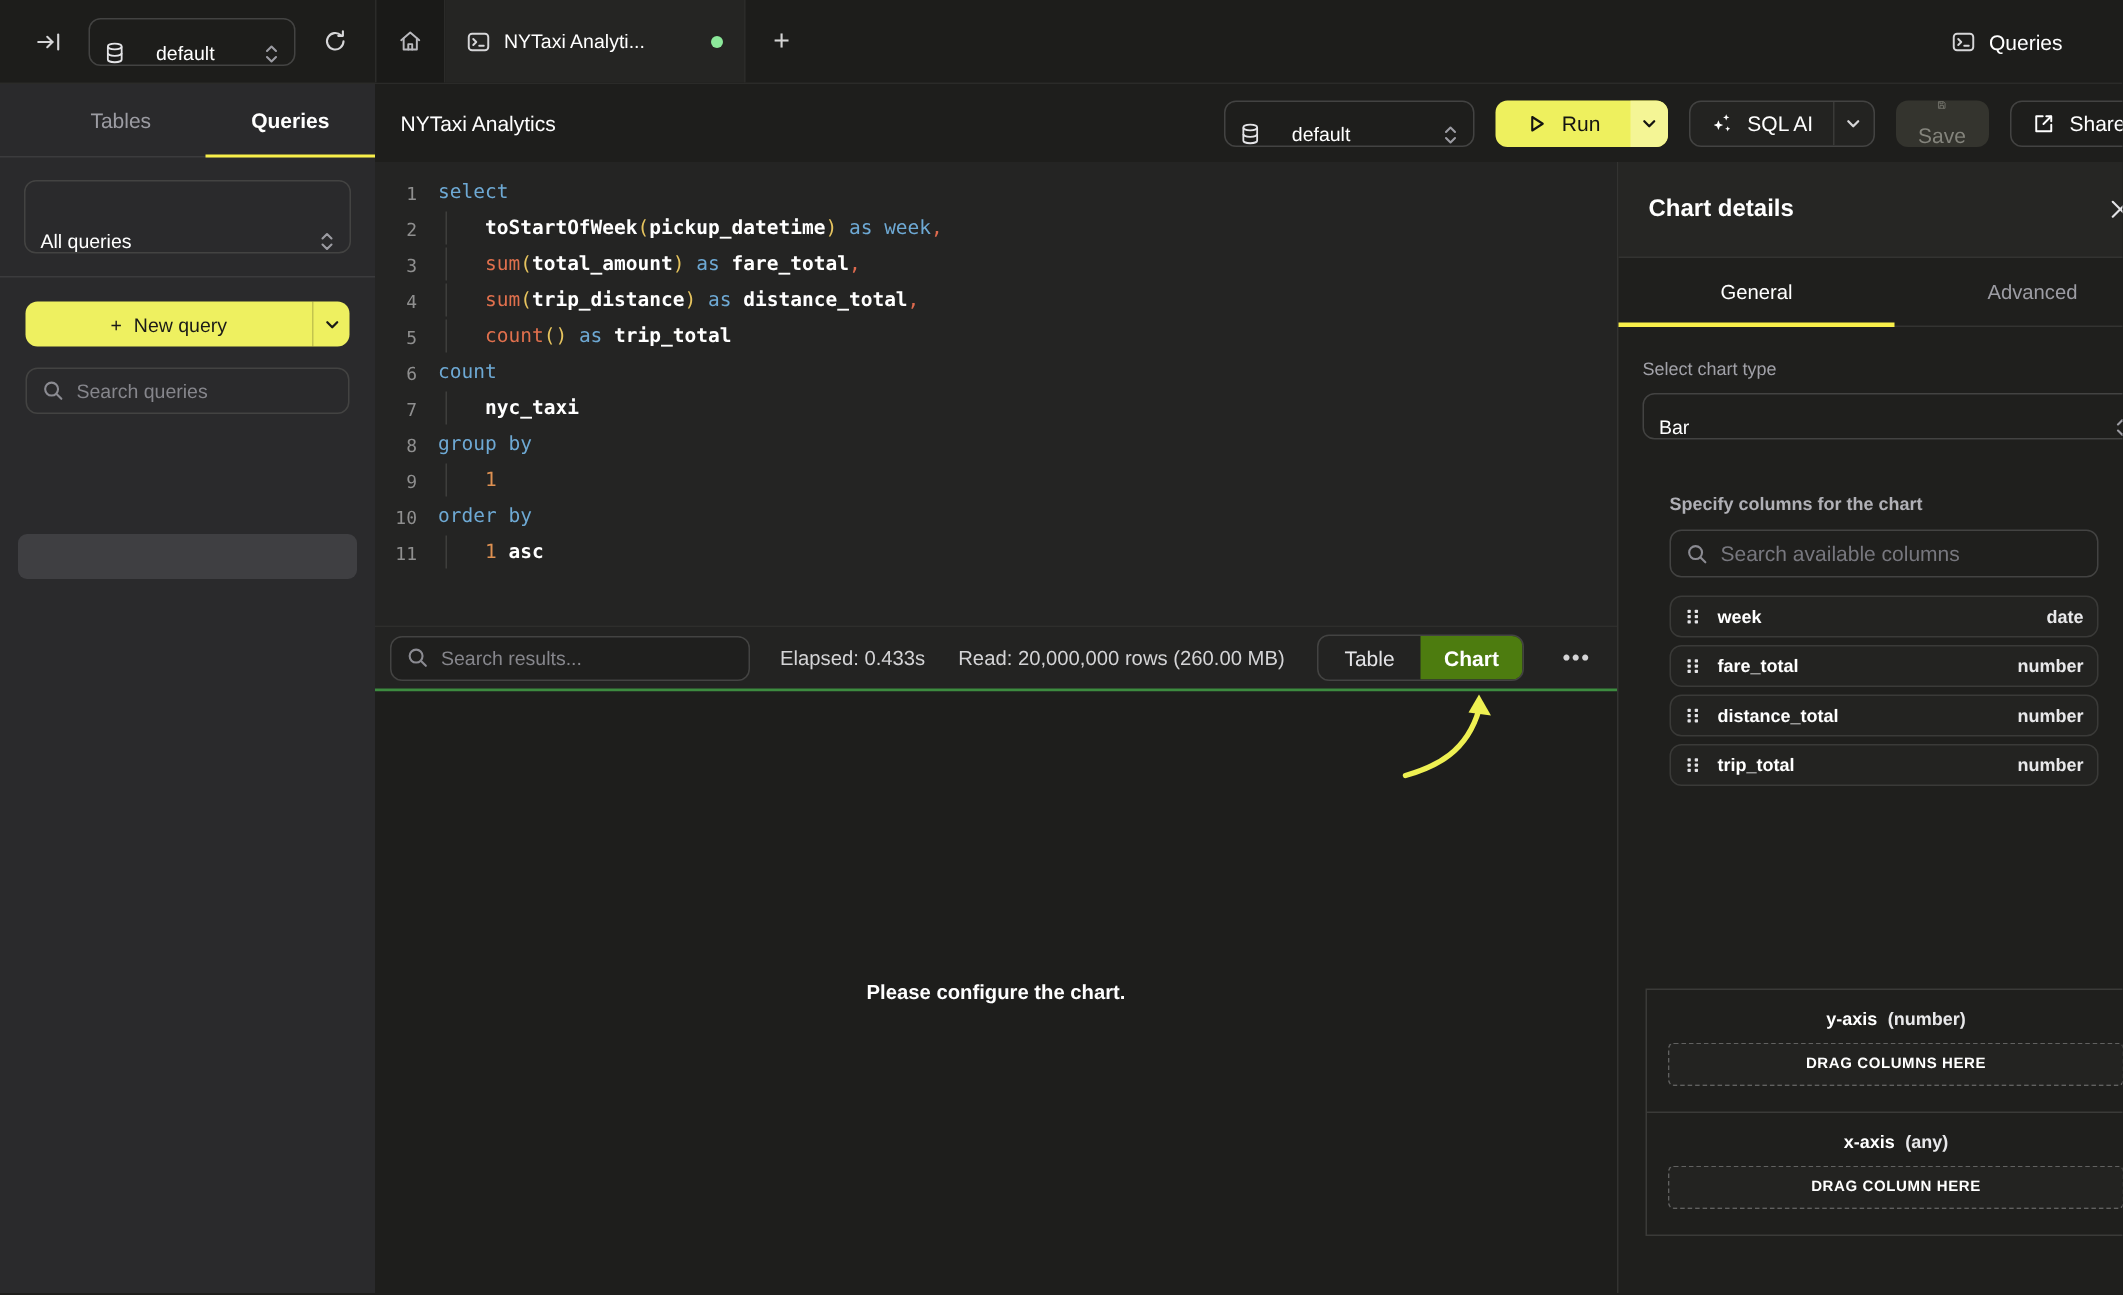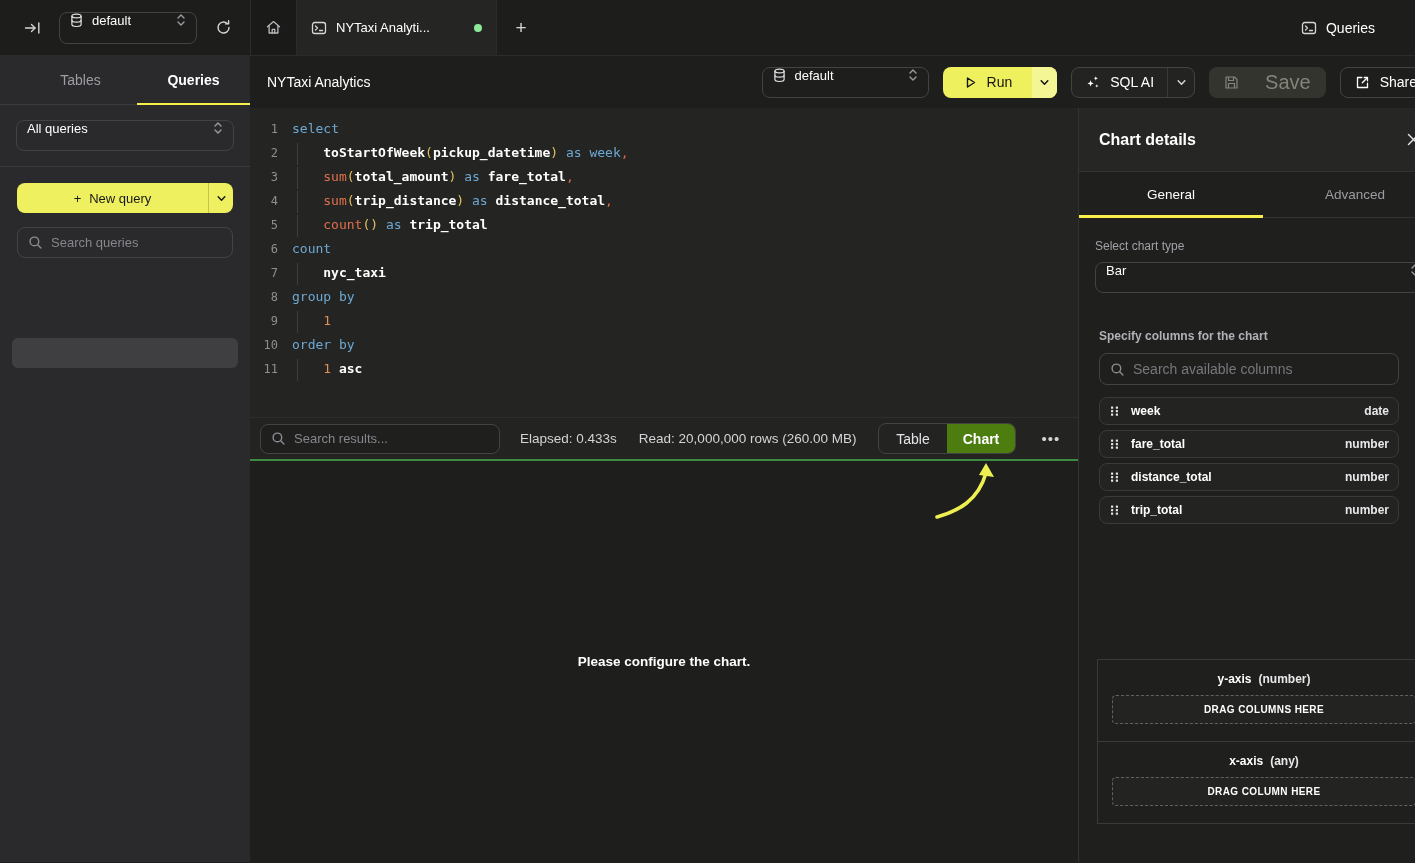--- a/index.html
+++ b/index.html
@@ -4,21 +4,21 @@
 <style>
   * { margin:0; padding:0; box-sizing:border-box; }
   html,body { width:1415px; height:863px; overflow:hidden; background:#1e1e1c;
     font-family:"Liberation Sans", sans-serif; color:#fff; }
   svg { display:block; }
 
   
   .topbar { height:56px; display:flex; align-items:stretch; background:#1d1d1b; border-bottom:1px solid #2b2b29; }
   .topbar-left { width:250px; display:flex; align-items:center; padding:0 16px 0 22px; gap:16px; }
   .icon-btn { background:none; border:none; cursor:pointer; display:flex; align-items:center; justify-content:center; padding:2px; }
-  .select-box { display:flex; align-items:flex-start; gap:9px; height:32px; padding:0 10px;
+  .select-box { display:flex; align-items:flex-end; gap:21px; height:32px; padding:0 10px;
     border:1px solid #434342; border-radius:8px; background:transparent; color:#fff; font-size:13px; cursor:pointer; }
   .select-box .grow { flex:1; text-align:left; }
   .topbar-left .select-box { flex:1; }
   .tab-strip { display:flex; align-items:stretch; }
   .tab-home { width:47px; display:flex; align-items:center; justify-content:center;
     border-left:1px solid #2b2b29; border-right:1px solid #2b2b29; cursor:pointer; background:#1a1a18; }
   .tab-query { width:200px; display:flex; align-items:center; gap:9px; padding:0 14px;
     background:#252523; border-right:1px solid #2b2b29; cursor:pointer; }
   .tab-query .tab-label { font-size:13px; color:#fff; flex:1; white-space:nowrap; overflow:hidden; }
   .dot { width:8px; height:8px; border-radius:50%; background:#8ce99a; }
@@ -30,21 +30,21 @@
   .app-row { display:flex; height:806px; }
 
   
   .sidebar { width:250px; background:#2a2a2c; display:flex; flex-direction:column; }
   .sidebar-tabs { height:49px; display:flex; border-bottom:1px solid #3b3b3d;padding-left:24px; }
   .sidebar-tab { flex:1; display:flex; align-items:center; justify-content:center; font-size:14px;
     color:#9c9ca3; cursor:pointer; border:none; background:none; position:relative; }
   .sidebar-tab.active { color:#fff; font-weight:700; }
   .sidebar-tab.active::after { content:""; position:absolute; left:0; right:0; bottom:-1px; height:2px; background:#f8ef4a; }
   .filter-row { padding:15px 16px; border-bottom:1px solid #3b3b3d; }
-  .filter-row .select-box { width:100%; height:31px; }
+  .filter-row .select-box { width:100%; height:49px; }
   .newquery-row { padding:16px 17px 10px; }
   .btn-newquery { width:100%; height:30px; display:flex; align-items:stretch; background:#eef060;
     border:none; border-radius:8px; overflow:hidden; cursor:pointer; padding:0; }
   .btn-newquery .nq-main { flex:1; display:flex; align-items:center; justify-content:center; gap:8px;
     color:#1a1a18; font-size:13px; font-weight:500; }
   .btn-newquery .nq-caret { width:25px; display:flex; align-items:center; justify-content:center; border-left:1px solid rgba(0,0,0,.18); }
   .search-wrap { display:flex; align-items:center; gap:8px; height:31px; padding:0 10px;
     border:1px solid #434342; border-radius:8px; }
   .search-wrap input { flex:1; background:none; border:none; outline:none; color:#e4e4e7;
     font-size:13px; font-family:"Liberation Sans", sans-serif; }
@@ -60,22 +60,22 @@
   .main-header { height:52px; display:flex; align-items:center; padding:0 15px 0 17px; background:#1e1e1c; }
   .main-title { font-size:14px; color:#fff; }
   .header-actions { margin-left:auto; display:flex; align-items:center; gap:14px; }
   .header-actions .select-box { width:167px; height:31px; }
   .btn-run { display:flex; align-items:stretch; height:31px; border:none; border-radius:8px; overflow:hidden; cursor:pointer; padding:0; background:#eef05e; }
   .btn-run .run-main { display:flex; align-items:center; gap:9px; padding:0 20px; color:#141412; font-size:14px; font-weight:500; }
   .btn-run .run-caret { width:25px; display:flex; align-items:center; justify-content:center; background:#f4f595; }
   .btn-split-dark { display:flex; align-items:stretch; height:31px; border:1px solid #434342; border-radius:8px; overflow:hidden; cursor:pointer; background:#232321; padding:0; }
   .btn-split-dark .bsd-main { display:flex; align-items:center; gap:9px; padding:0 13px; color:#fff; font-size:14px; }
   .btn-split-dark .bsd-caret { width:27px; display:flex; align-items:center; justify-content:center; border-left:1px solid #3a3a38; }
-  .btn-save { display:flex; align-items:center; gap:26px; height:31px; padding:0 15px; background:#34342e;
-    border:none; border-radius:8px; color:#84847c; font-size:20px; cursor:default; }
+  .btn-save { display:flex; align-items:center; gap:9px; height:31px; padding:0 15px; background:#34342e;
+    border:none; border-radius:8px; color:#84847c; font-size:14px; cursor:default;flex-direction:column; }
   .btn-share { display:flex; align-items:center; gap:10px; height:31px; padding:0 14px; background:transparent;
     border:1px solid #434342; border-radius:8px; color:#fff; font-size:14px; font-weight:500; cursor:pointer; }
 
   .workspace-body { flex:1; display:flex; }
   .editor-col { width:828px; display:flex; flex-direction:column; }
 
   
   .editor { height:309px; background:#242423; padding-top:9px; font-family:"DejaVu Sans Mono", monospace;
     font-size:13px; overflow:hidden; }
   .line { display:flex; line-height:24px; }
@@ -115,21 +115,21 @@
   .panel-title { font-size:16px; font-weight:700; }
   .panel-close { background:none; border:none; cursor:pointer; padding:4px; }
   .panel-tabs { height:46px; display:flex; border-bottom:1px solid #333331; }
   .panel-tab { flex:1; display:flex; align-items:center; justify-content:center; font-size:13.5px;
     color:#9c9ca3; background:none; border:none; cursor:pointer; position:relative; }
   .panel-tab.active { color:#fff; }
   .panel-tab.active::after { content:""; position:absolute; left:0; right:0; bottom:-1px; height:3px; background:#f8ef4a; }
   .panel-content { flex:1; display:flex; flex-direction:column; padding:21px 16px 0; }
   .field-label { font-size:12px; color:#a1a1a8; margin-bottom:9px; }
   .panel-content > .select-box { height:31px; }
-  .columns-section { margin:36px 32px 0 4px; }
+  .columns-section { margin:36px 32px 0 18px; }
   .columns-section .field-label { color:#b0b0b6; font-weight:700; }
   .columns-section .search-wrap { margin:10px 0 12px; height:32px; }
   .columns-section .search-wrap input::placeholder { color:#77777e; font-size:14px; }
   .col-row { display:flex; align-items:center; gap:11px; height:28px; padding:0 9px; margin-bottom:5px;
     border:1px solid #3a3a38; border-radius:8px; background:#232321; cursor:grab; }
   .col-name { font-size:12px; font-weight:700; color:#fff; flex:1; }
   .col-type { font-size:12px; font-weight:700; color:#e8e8ea; }
   .panel-spacer { flex:1; }
   .axes-box { border:1px solid #3a3a38; margin:0 0 38px 2px; }
   .axis-section { padding:12px 14px 17px; }

